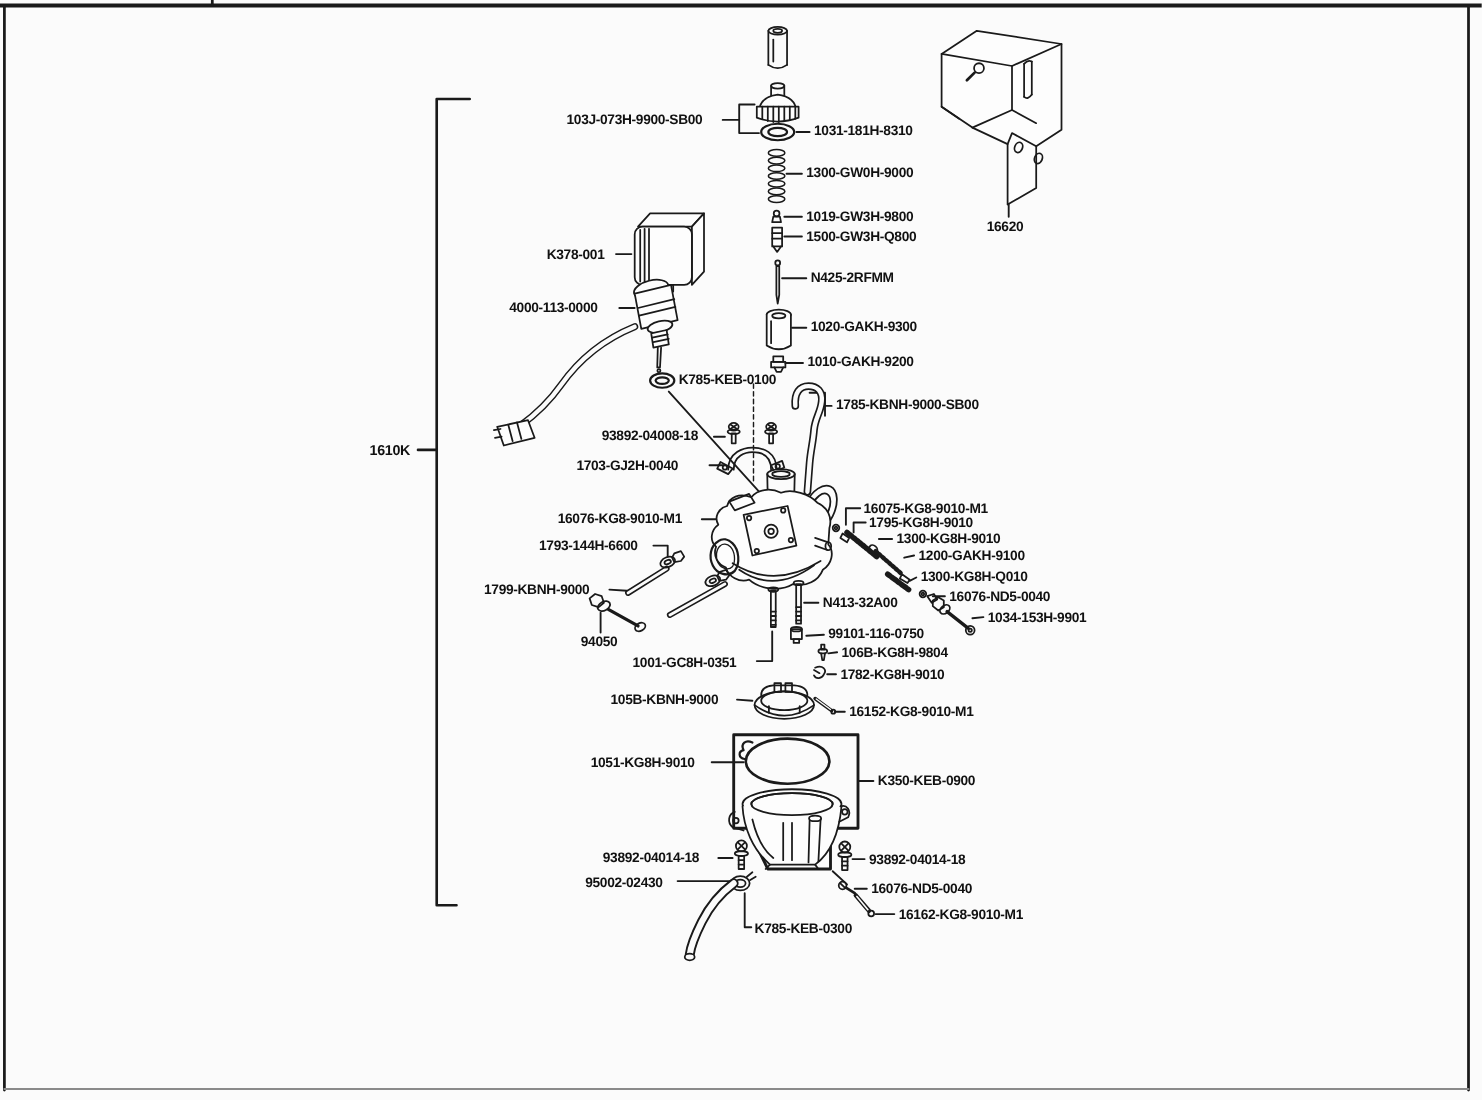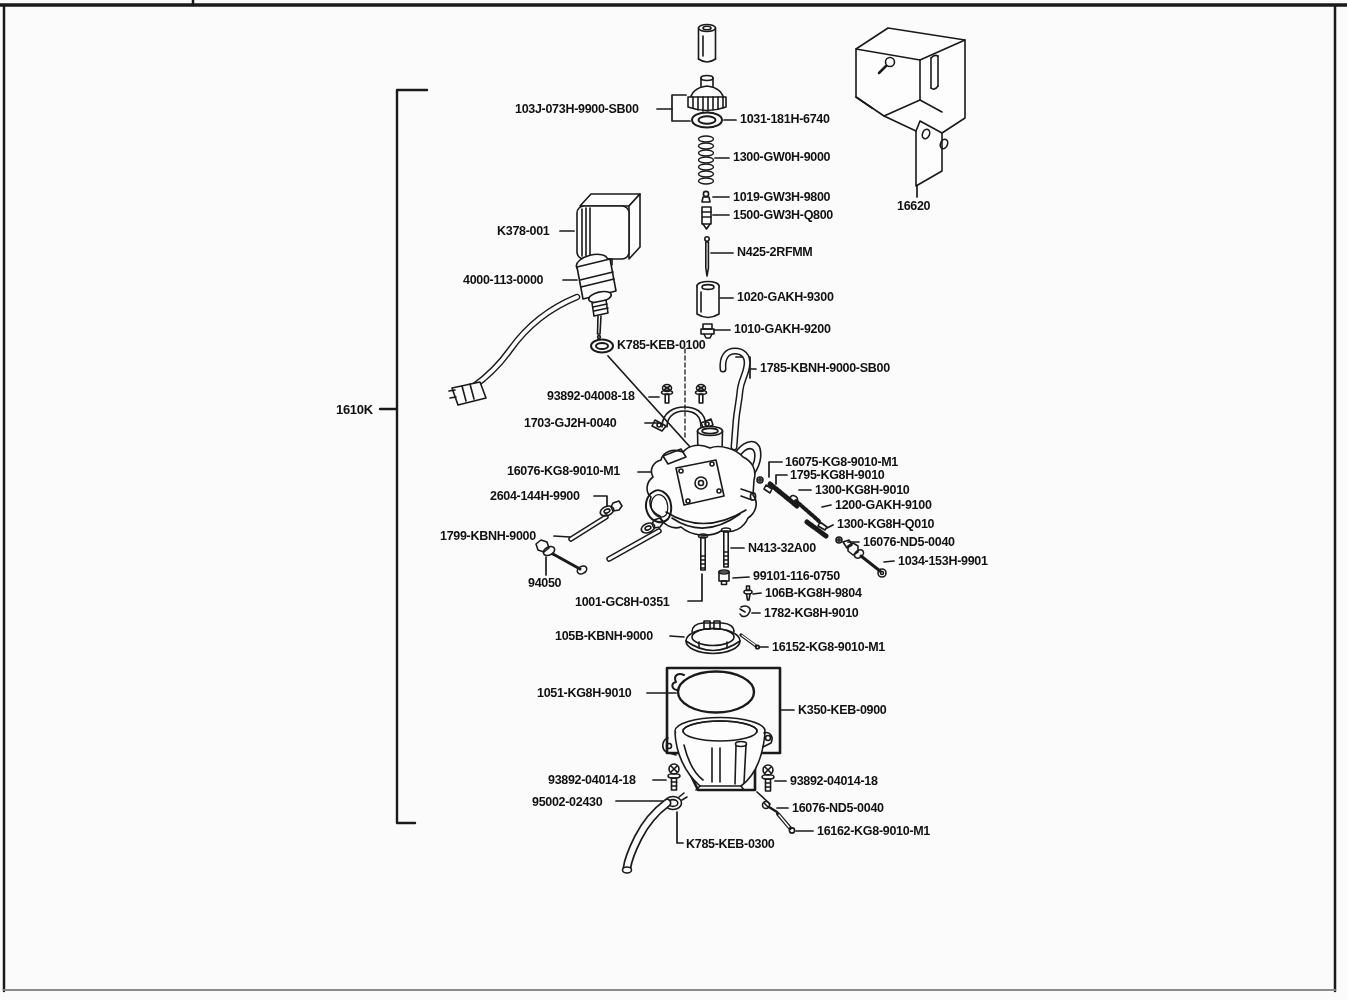--- a/index.html
+++ b/index.html
@@ -412,37 +412,37 @@
       <path d="M843,542 L849,540 L852,545 L847,548 Z"></path>
       <path d="M848,546 L853,543 L858,546 L858,552 L853,555 L848,551 Z"></path>
       <ellipse cx="859" cy="554" rx="5" ry="3.5" transform="rotate(-38 859 554)"></ellipse>
       <line x1="861" y1="556" x2="880" y2="571" stroke-width="3"></line>
       <circle cx="882" cy="573" r="4"></circle>
         <circle cx="882" cy="573" r="1.5"></circle>
     </g>
   </svg>
 
   <span class="lbl" style="left:515px;top:103px">103J-073H-9900-SB00</span>
-  <span class="lbl" style="left:740px;top:113px">1031-181H-6740</span>
+  <span class="lbl" style="left:740px;top:113px">1031-181H-8310</span>
   <span class="lbl" style="left:733px;top:151px">1300-GW0H-9000</span>
   <span class="lbl" style="left:733px;top:191px">1019-GW3H-9800</span>
   <span class="lbl" style="left:733px;top:209px">1500-GW3H-Q800</span>
   <span class="lbl" style="left:737px;top:246px">N425-2RFMM</span>
   <span class="lbl" style="left:737px;top:291px">1020-GAKH-9300</span>
   <span class="lbl" style="left:734px;top:323px">1010-GAKH-9200</span>
   <span class="lbl" style="left:617px;top:339px">K785-KEB-0100</span>
   <span class="lbl" style="left:760px;top:362px">1785-KBNH-9000-SB00</span>
   <span class="lbl" style="left:547px;top:390px">93892-04008-18</span>
   <span class="lbl" style="left:524px;top:417px">1703-GJ2H-0040</span>
   <span class="lbl" style="left:897px;top:200px">16620</span>
   <span class="lbl" style="left:497px;top:225px">K378-001</span>
   <span class="lbl" style="left:463px;top:274px">4000-113-0000</span>
   <span class="lbl big" style="left:336px;top:403px">1610K</span>
   <span class="lbl" style="left:507px;top:465px">16076-KG8-9010-M1</span>
-  <span class="lbl" style="left:490px;top:490px">2604-144H-9900</span>
+  <span class="lbl" style="left:490px;top:490px">1793-144H-6600</span>
   <span class="lbl" style="left:440px;top:530px">1799-KBNH-9000</span>
   <span class="lbl" style="left:528px;top:577px">94050</span>
   <span class="lbl" style="left:575px;top:596px">1001-GC8H-0351</span>
   <span class="lbl" style="left:555px;top:630px">105B-KBNH-9000</span>
   <span class="lbl" style="left:785px;top:456px">16075-KG8-9010-M1</span>
   <span class="lbl" style="left:790px;top:469px">1795-KG8H-9010</span>
   <span class="lbl" style="left:815px;top:484px">1300-KG8H-9010</span>
   <span class="lbl" style="left:835px;top:499px">1200-GAKH-9100</span>
   <span class="lbl" style="left:837px;top:518px">1300-KG8H-Q010</span>
   <span class="lbl" style="left:863px;top:536px">16076-ND5-0040</span>

